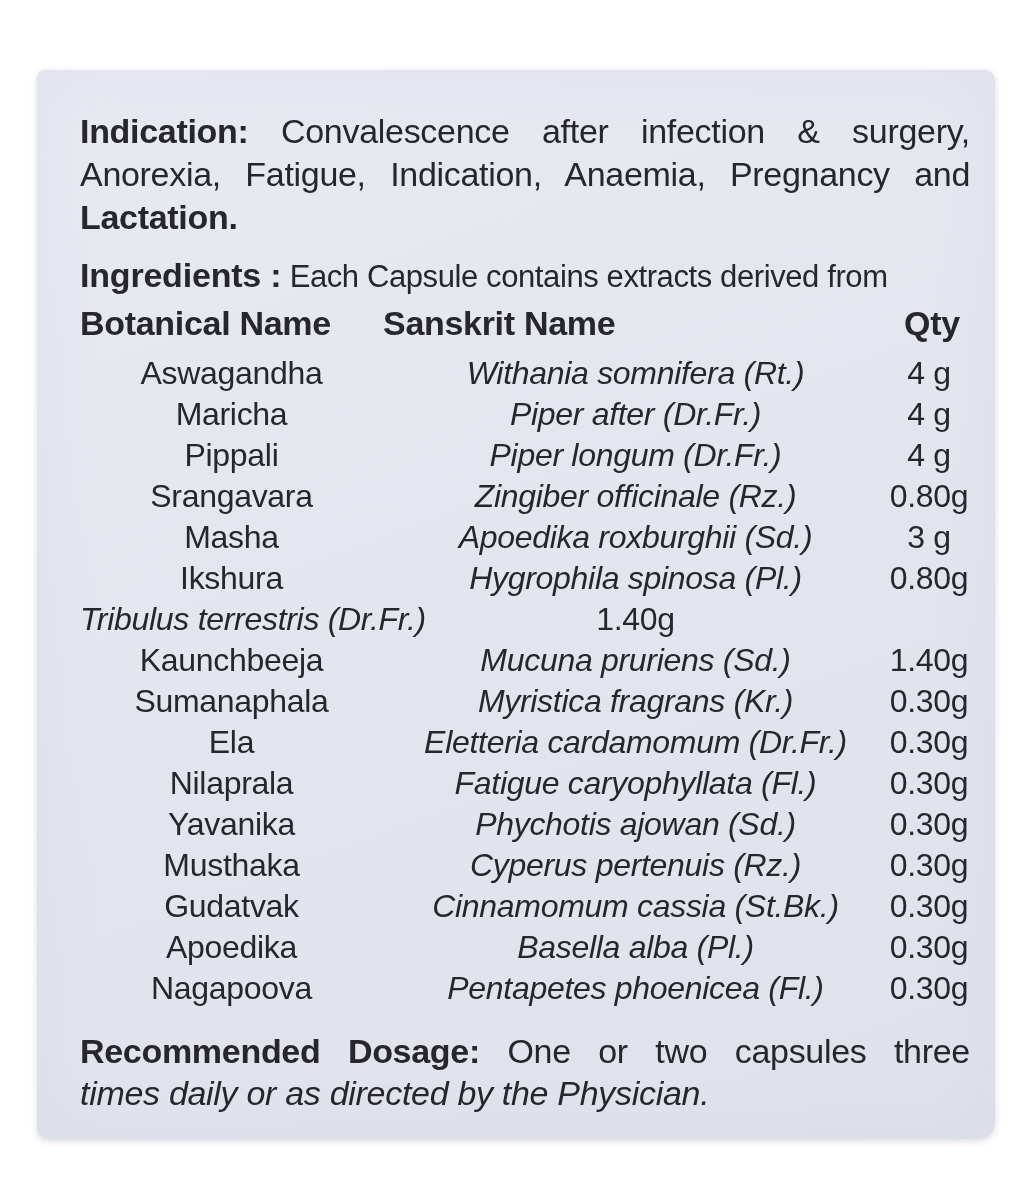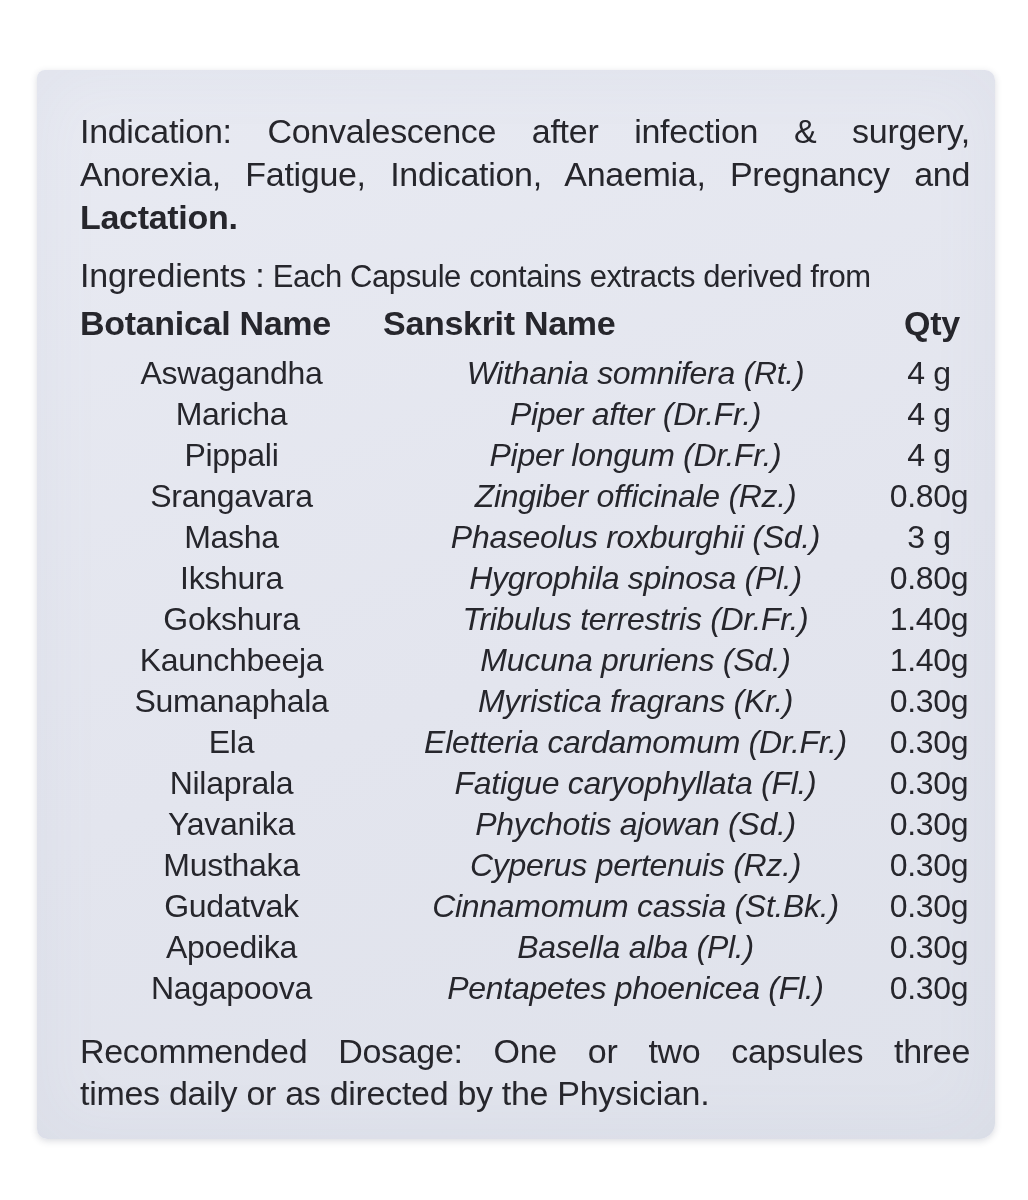--- a/index.html
+++ b/index.html
@@ -28,21 +28,21 @@
     text-align: justify;
     text-align-last: justify;
     white-space: normal;
   }
   .indication {
     font-size: 34px;
     letter-spacing: -0.3px;
     line-height: 43px;
   }
   .indication .plainline { text-align: center; text-align-last: left; font-weight: bold; }
-  b, .bold { font-weight: 400; }
+  b, .bold { font-weight: 700; }
   .ingredients-intro {
     margin-top: 15px;
     font-size: 31px;
     letter-spacing: -0.4px;
     line-height: 43px;
     white-space: nowrap;
   }
   .ingredients-intro b { font-size: 34px; letter-spacing: -0.2px; }
   .ing-table { margin-top: 3px; }
   .ing-header {
@@ -64,21 +64,21 @@
     white-space: nowrap;
     text-align: center;
   }
   .ing-row .botanical { font-style: italic; }
   .dosage {
     margin-top: 21px;
     font-size: 34px;
     letter-spacing: -0.3px;
     line-height: 42px;
   }
-  .dosage .plainline { text-align: right; text-align-last: left; }
+  .dosage .plainline { text-align: right; text-align-last: left; font-style: italic; }
 </style>
 </head>
 <body>
 
 <div class="label-card">
 
   <div class="indication">
     <div class="jline"><b>Indication:</b> <span>Convalescence after infection &amp; surgery,</span></div>
     <div class="jline">Anorexia, Fatigue, Indication, Anaemia, Pregnancy and</div>
     <div class="plainline">Lactation.</div>
@@ -112,32 +112,31 @@
   </div>
 
   <div class="ing-row">
     <div class="sanskrit">Srangavara</div>
     <div class="botanical">Zingiber officinale (Rz.)</div>
     <div class="qty">0.80g</div>
   </div>
 
   <div class="ing-row">
     <div class="sanskrit">Masha</div>
-    <div class="botanical">Phaseolus roxburghii (Sd.)</div>
+    <div class="botanical">Apoedika roxburghii (Sd.)</div>
     <div class="qty">3 g</div>
   </div>
 
   <div class="ing-row">
     <div class="sanskrit">Ikshura</div>
     <div class="botanical">Hygrophila spinosa (Pl.)</div>
     <div class="qty">0.80g</div>
   </div>
 
   <div class="ing-row">
-    <div class="sanskrit">Gokshura</div>
     <div class="botanical">Tribulus terrestris (Dr.Fr.)</div>
     <div class="qty">1.40g</div>
   </div>
 
   <div class="ing-row">
     <div class="sanskrit">Kaunchbeeja</div>
     <div class="botanical">Mucuna pruriens (Sd.)</div>
     <div class="qty">1.40g</div>
   </div>
 

